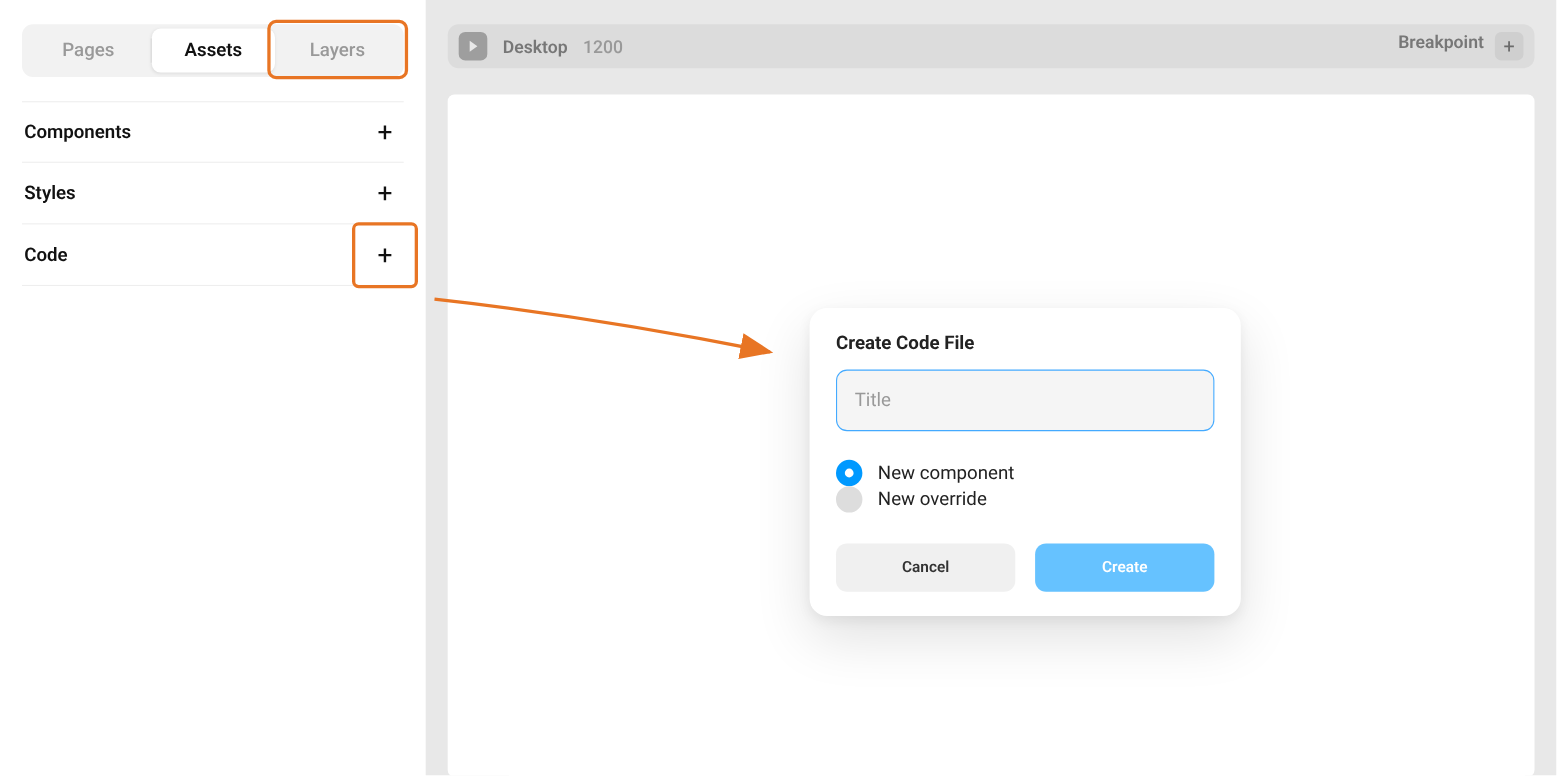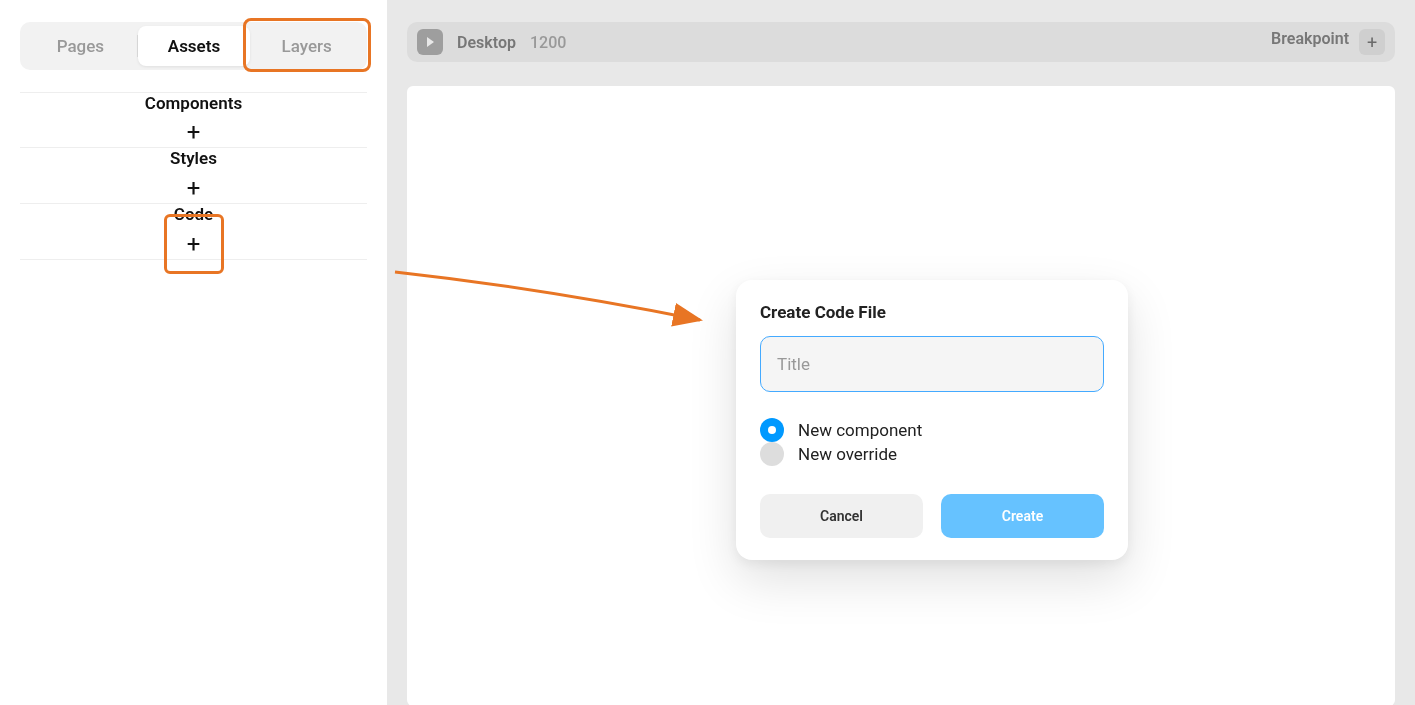--- a/index.html
+++ b/index.html
@@ -73,21 +73,20 @@
       pointer-events: none;
     }
 
     .section-row {
       display: flex;
       align-items: center;
       justify-content: space-between;
       height: 56px;
       border-bottom: 1px solid #eee;
       padding: 0 2px;
-      flex-direction: column;
     }
 
     .section-row:first-of-type {
       border-top: 1px solid #eee;
     }
 
     .section-first-border {
       border-top: 1px solid #eee;
     }
 

